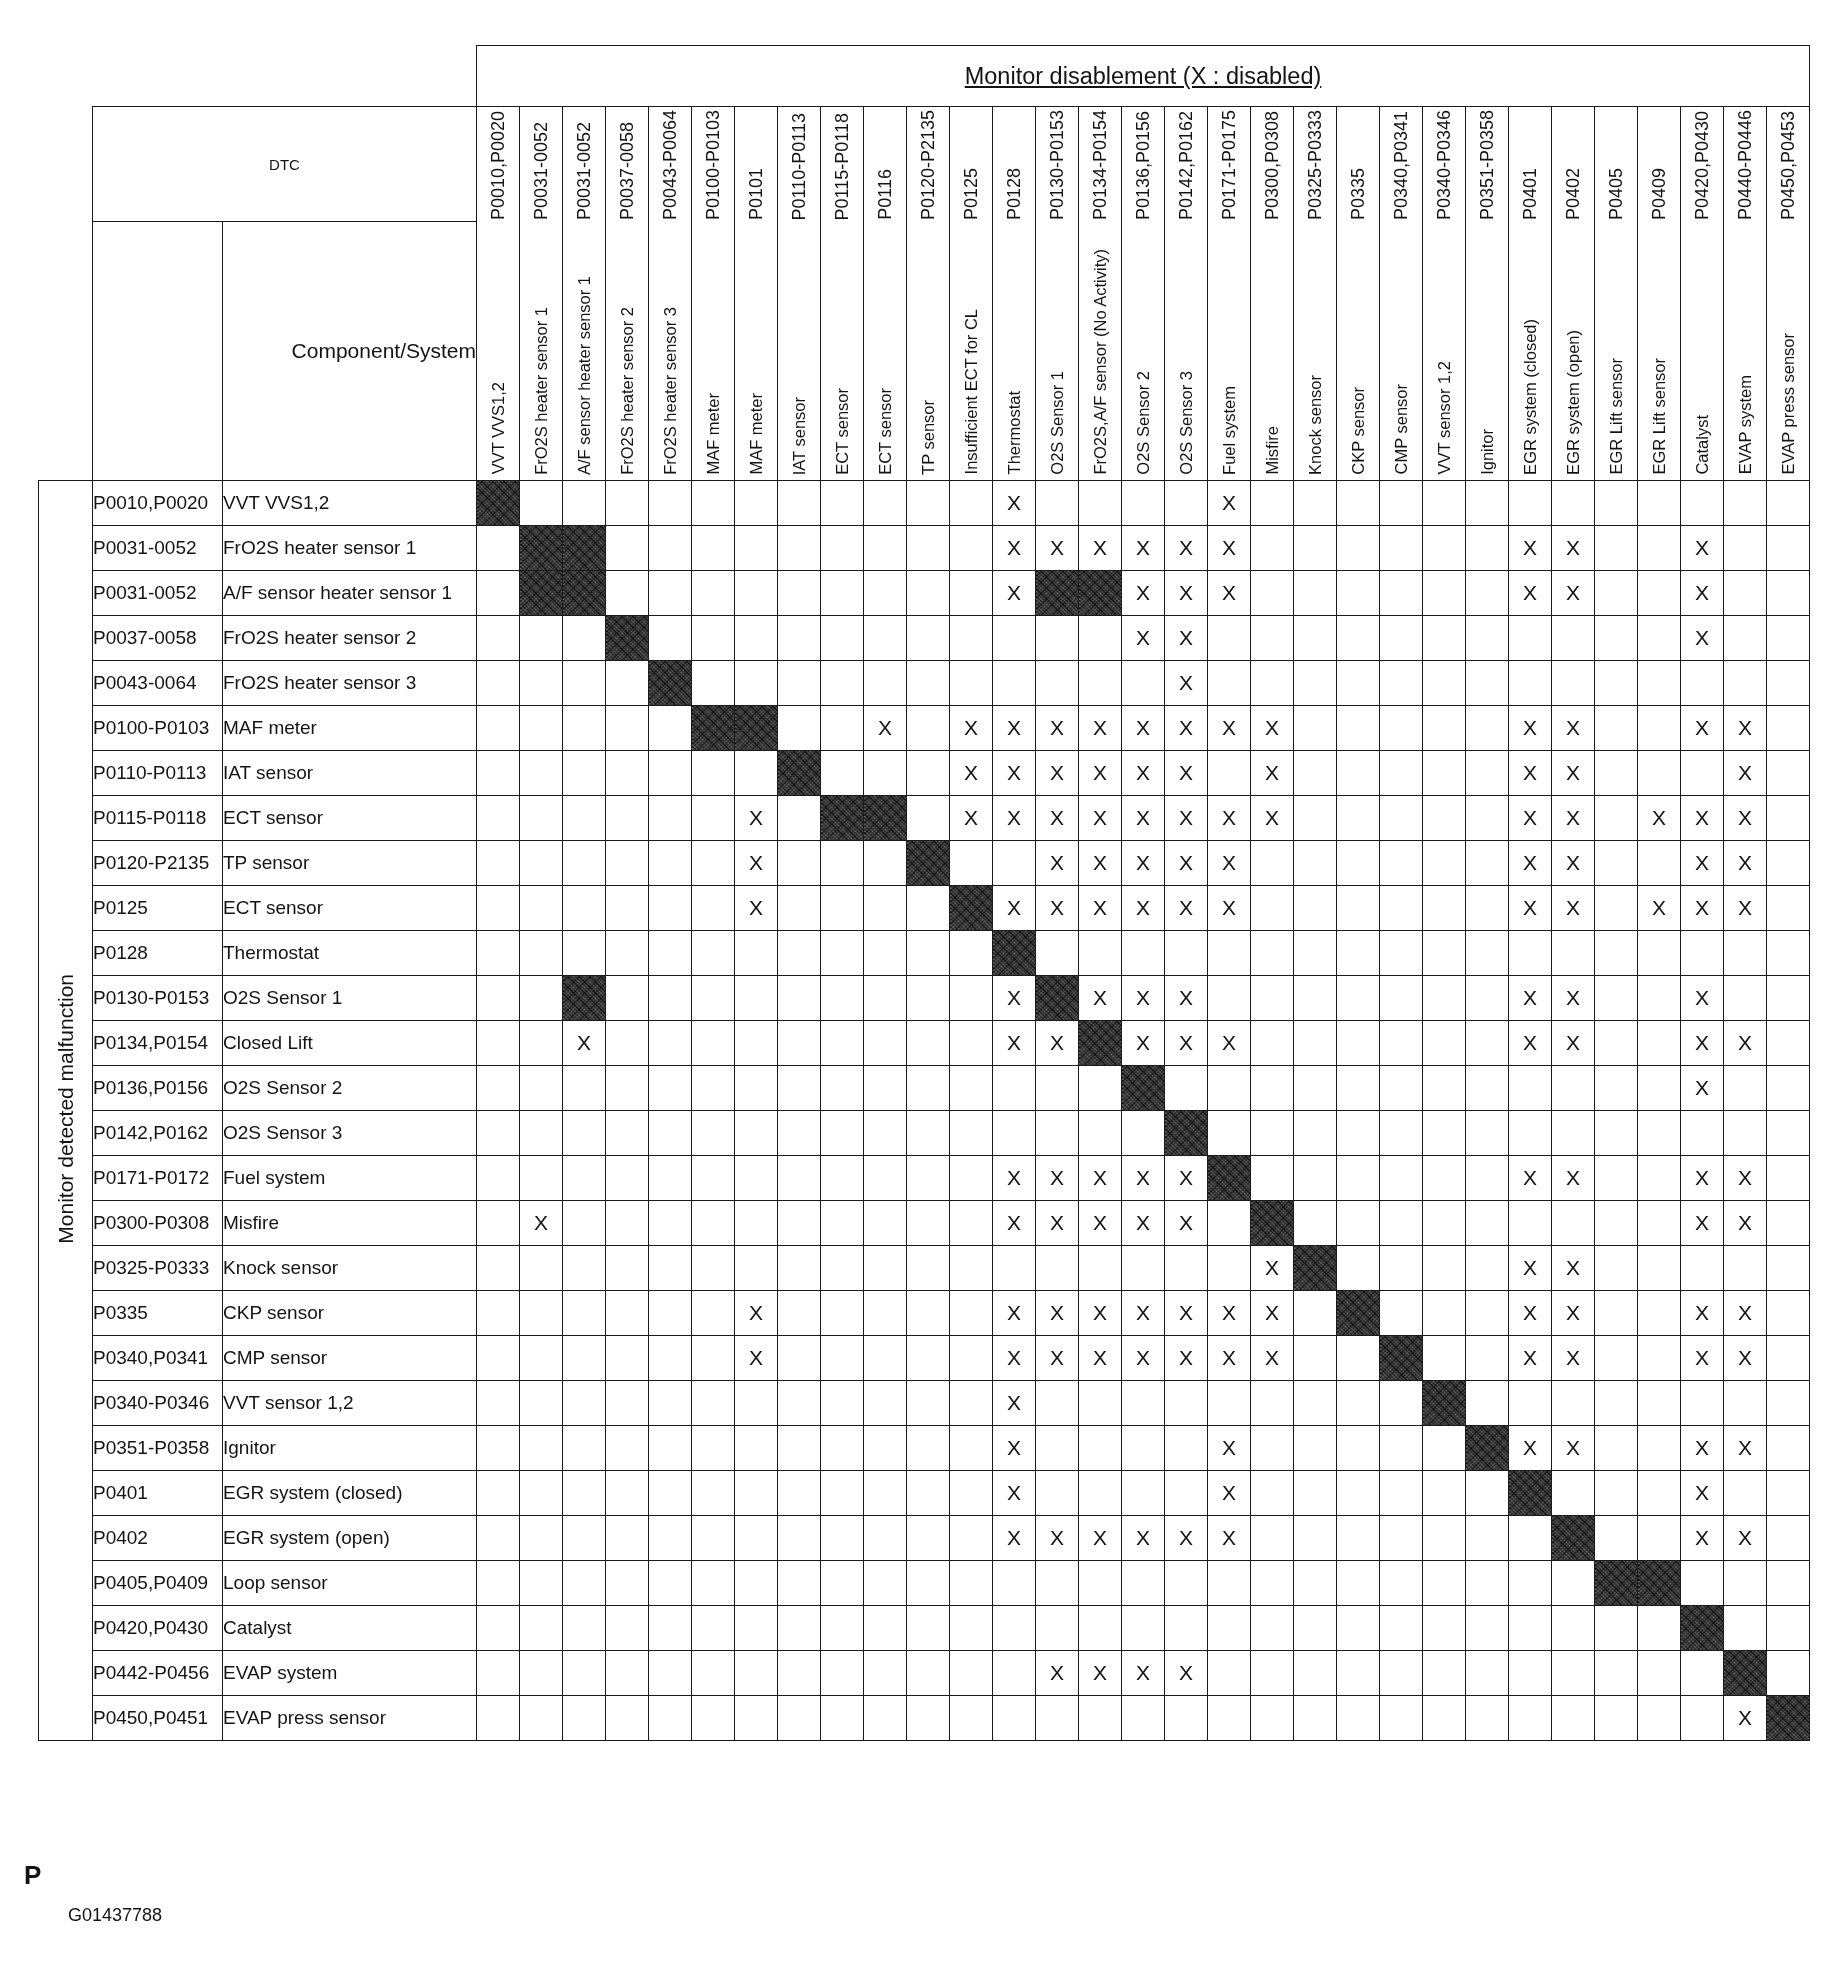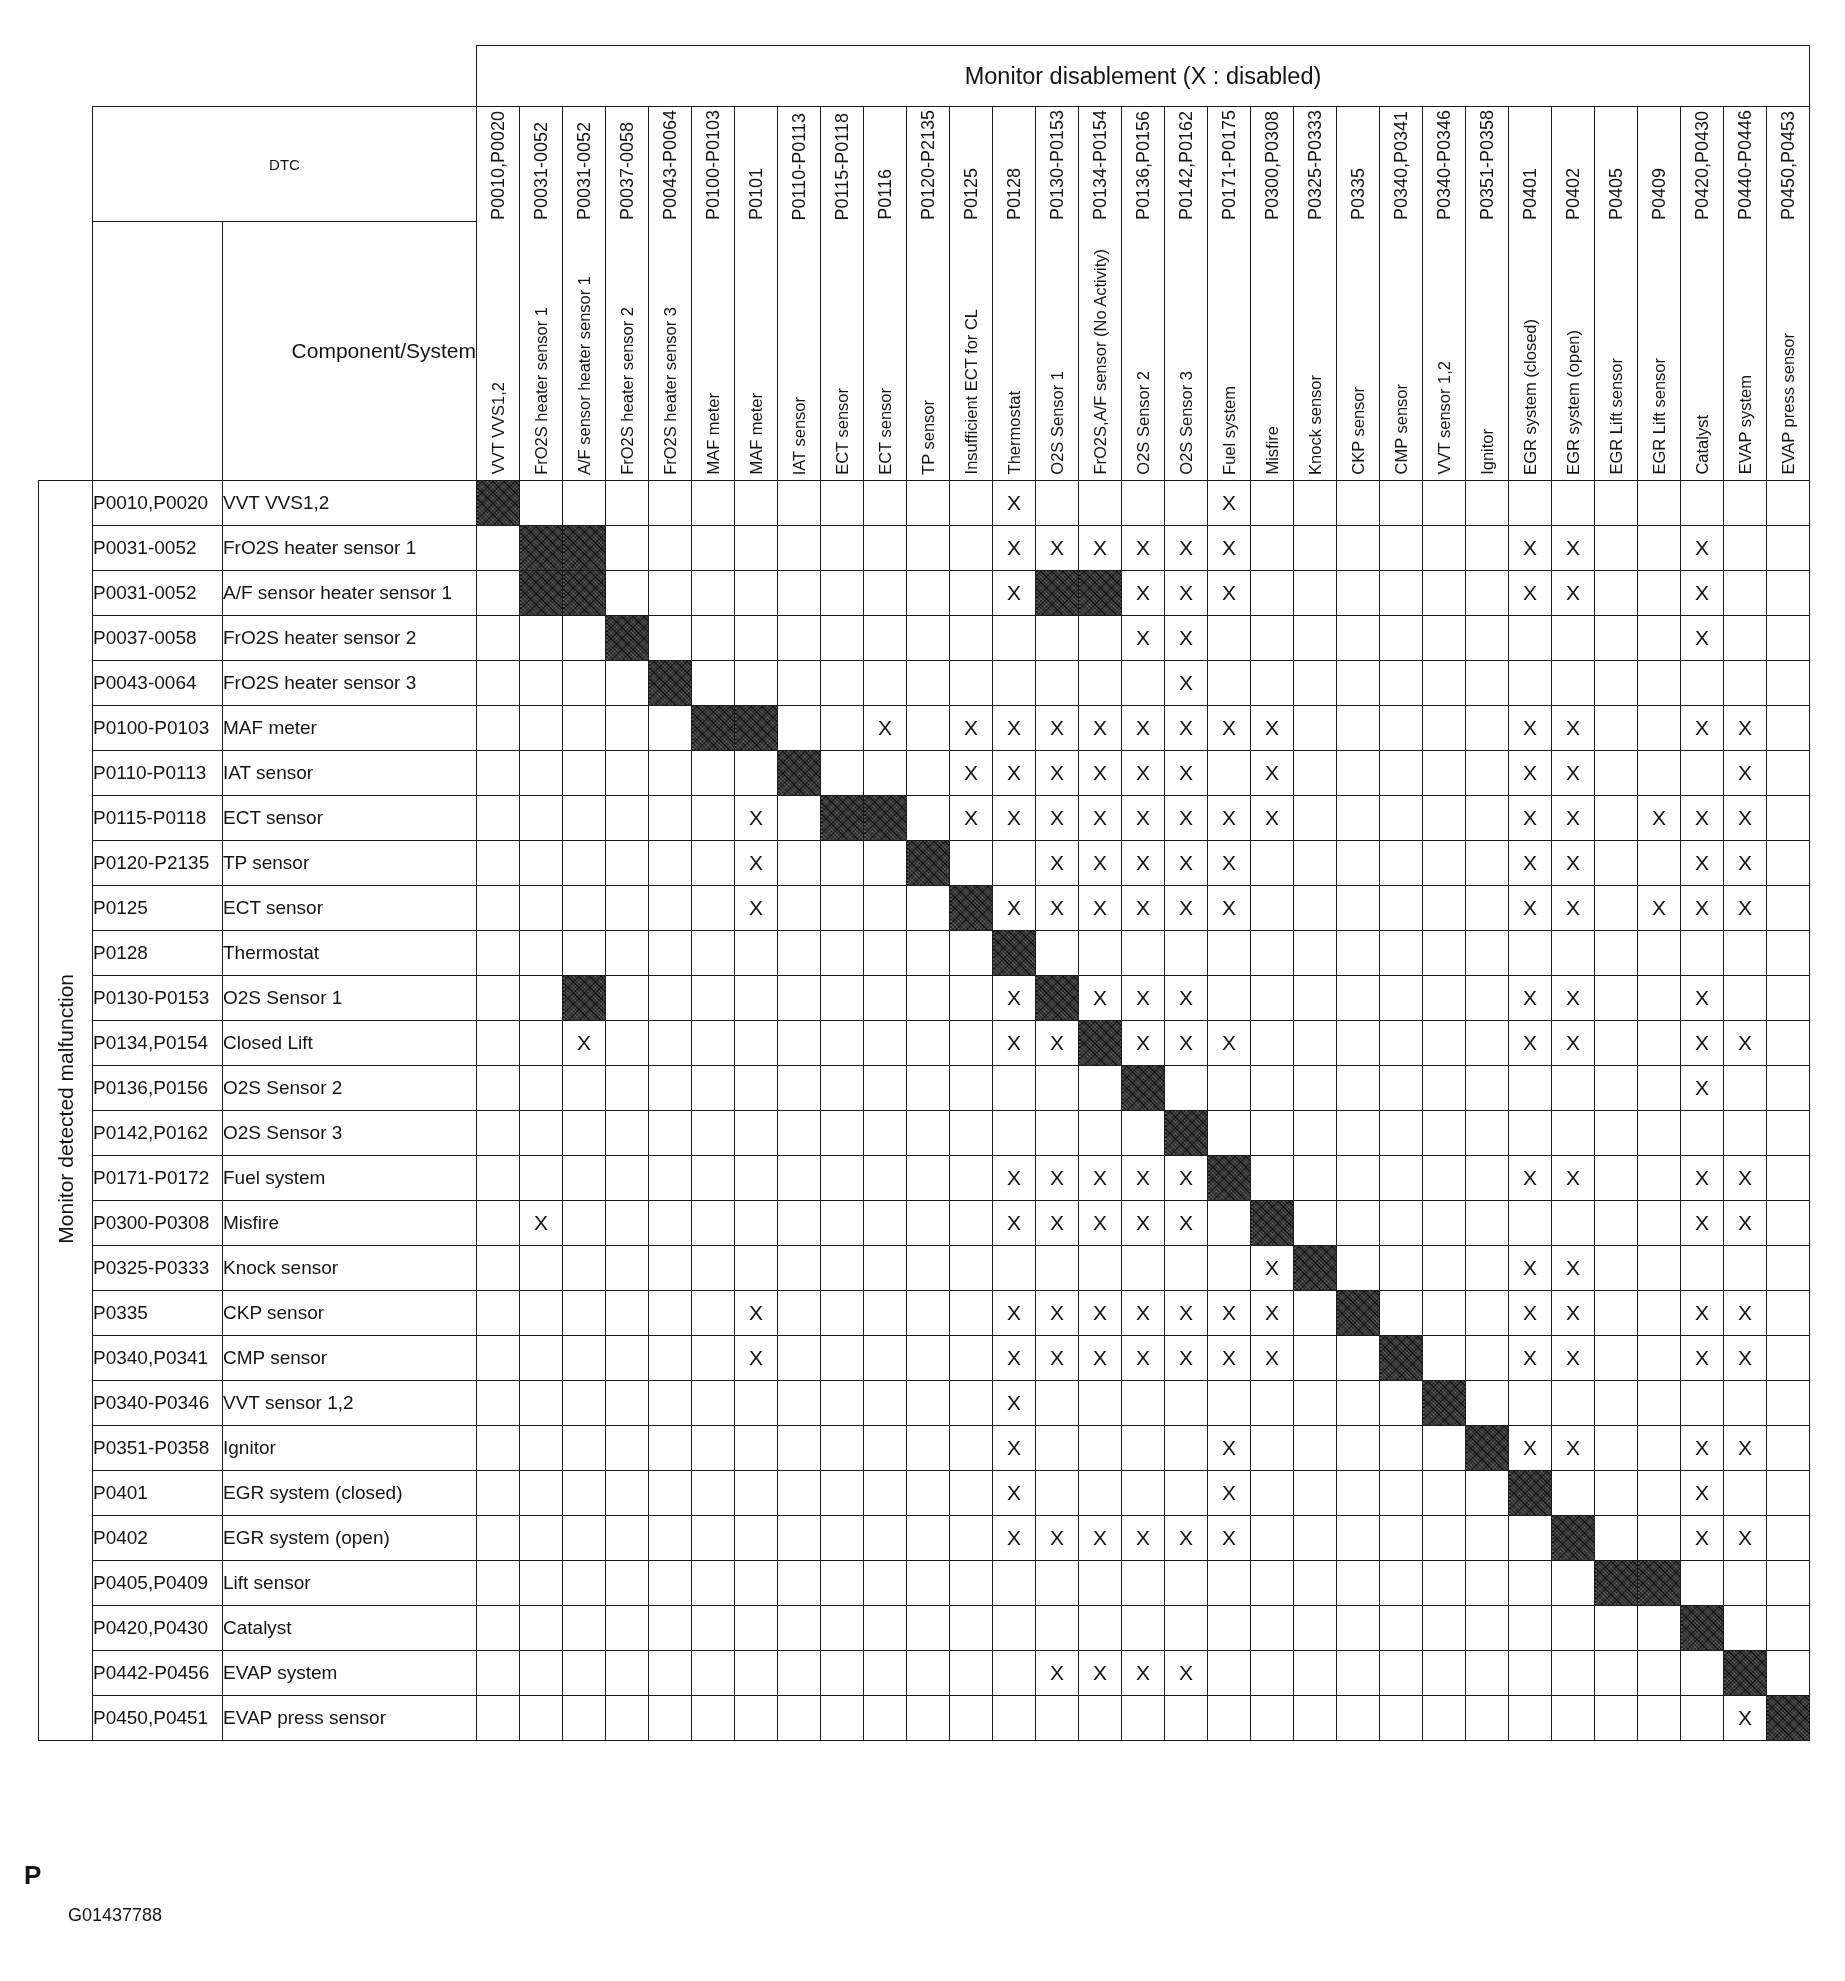--- a/index.html
+++ b/index.html
@@ -8,21 +8,21 @@
     font-family:"Liberation Sans",sans-serif;color:#141414;
   }
   .table-area{position:absolute;left:38px;top:45px;}
   table.matrix{border-collapse:collapse;table-layout:fixed;}
   table.matrix td{border:1.7px solid #1a1a1a;padding:0;overflow:visible;}
   table.matrix td.blank{border:none;background:transparent;}
   tr.r-title{height:61px;}
   tr.r-codes{height:115px;}
   tr.r-names{height:259px;}
   tbody#matrix-body tr{height:45px;}
-  td.title-cell{text-align:center;vertical-align:middle;font-size:23.5px;}
+  td.title-cell{text-align:center;vertical-align:middle;font-size:23.5px;text-decoration:underline;}
   td.dtc-label{text-align:center;vertical-align:middle;font-size:15px;padding-left:43px;}
   td.comp-label{text-align:right;vertical-align:middle;font-size:21px;}
   td.colhead{vertical-align:bottom;}
   .colhead-inner{height:370px;display:flex;flex-direction:column;align-items:center;}
   .code-wrap{height:110px;display:flex;flex-direction:column;justify-content:flex-end;align-items:center;}
   .name-wrap{flex:1;display:flex;flex-direction:column;justify-content:flex-end;align-items:center;padding-bottom:5.2px;}
   .vtext{writing-mode:vertical-rl;transform:rotate(180deg);white-space:nowrap;line-height:1;display:inline-block;}
   .code-wrap .vtext{font-size:18px;}
   .name-wrap .vtext{font-size:16.5px;}
   td.side-cell{text-align:center;vertical-align:middle;}
@@ -1247,21 +1247,21 @@
           <td class="mark-cell"></td>
           <td class="mark-cell dark"></td>
           <td class="mark-cell"></td>
           <td class="mark-cell"></td>
           <td class="mark-cell">X</td>
           <td class="mark-cell">X</td>
           <td class="mark-cell"></td>
         </tr>
         <tr>
           <td class="row-dtc">P0405,P0409</td>
-          <td class="row-name">Lift sensor</td>
+          <td class="row-name">Loop sensor</td>
           <td class="mark-cell"></td>
           <td class="mark-cell"></td>
           <td class="mark-cell"></td>
           <td class="mark-cell"></td>
           <td class="mark-cell"></td>
           <td class="mark-cell"></td>
           <td class="mark-cell"></td>
           <td class="mark-cell"></td>
           <td class="mark-cell"></td>
           <td class="mark-cell"></td>

